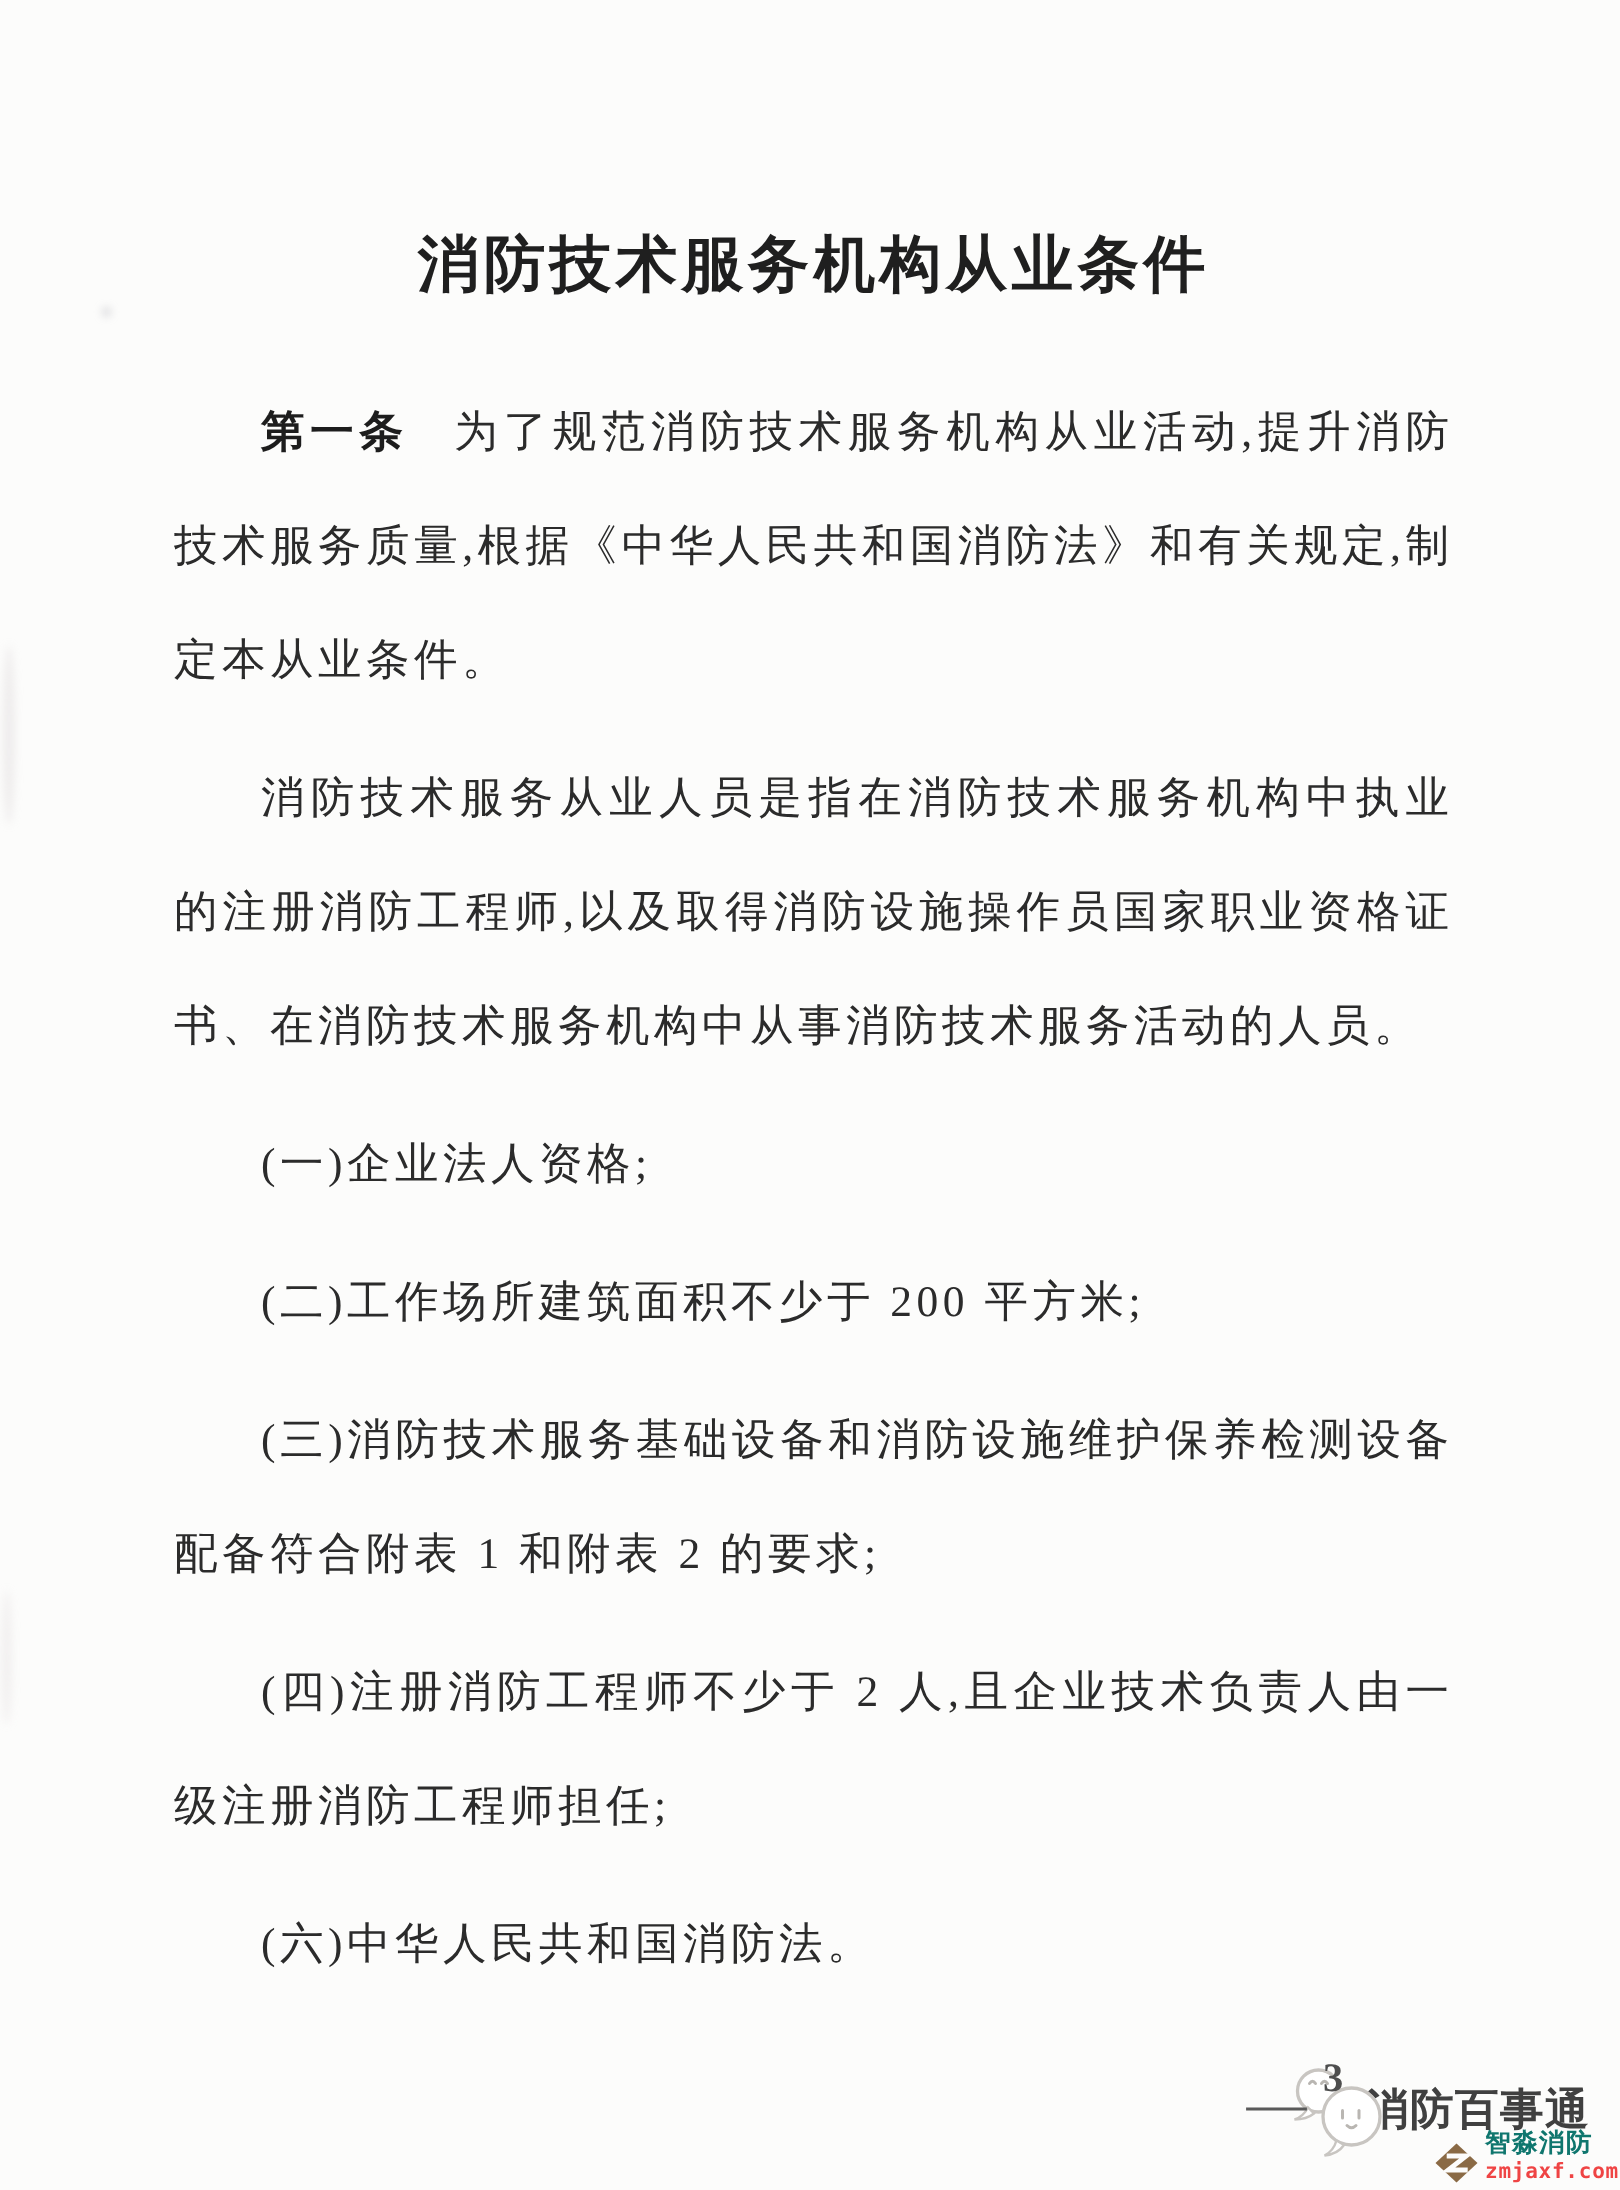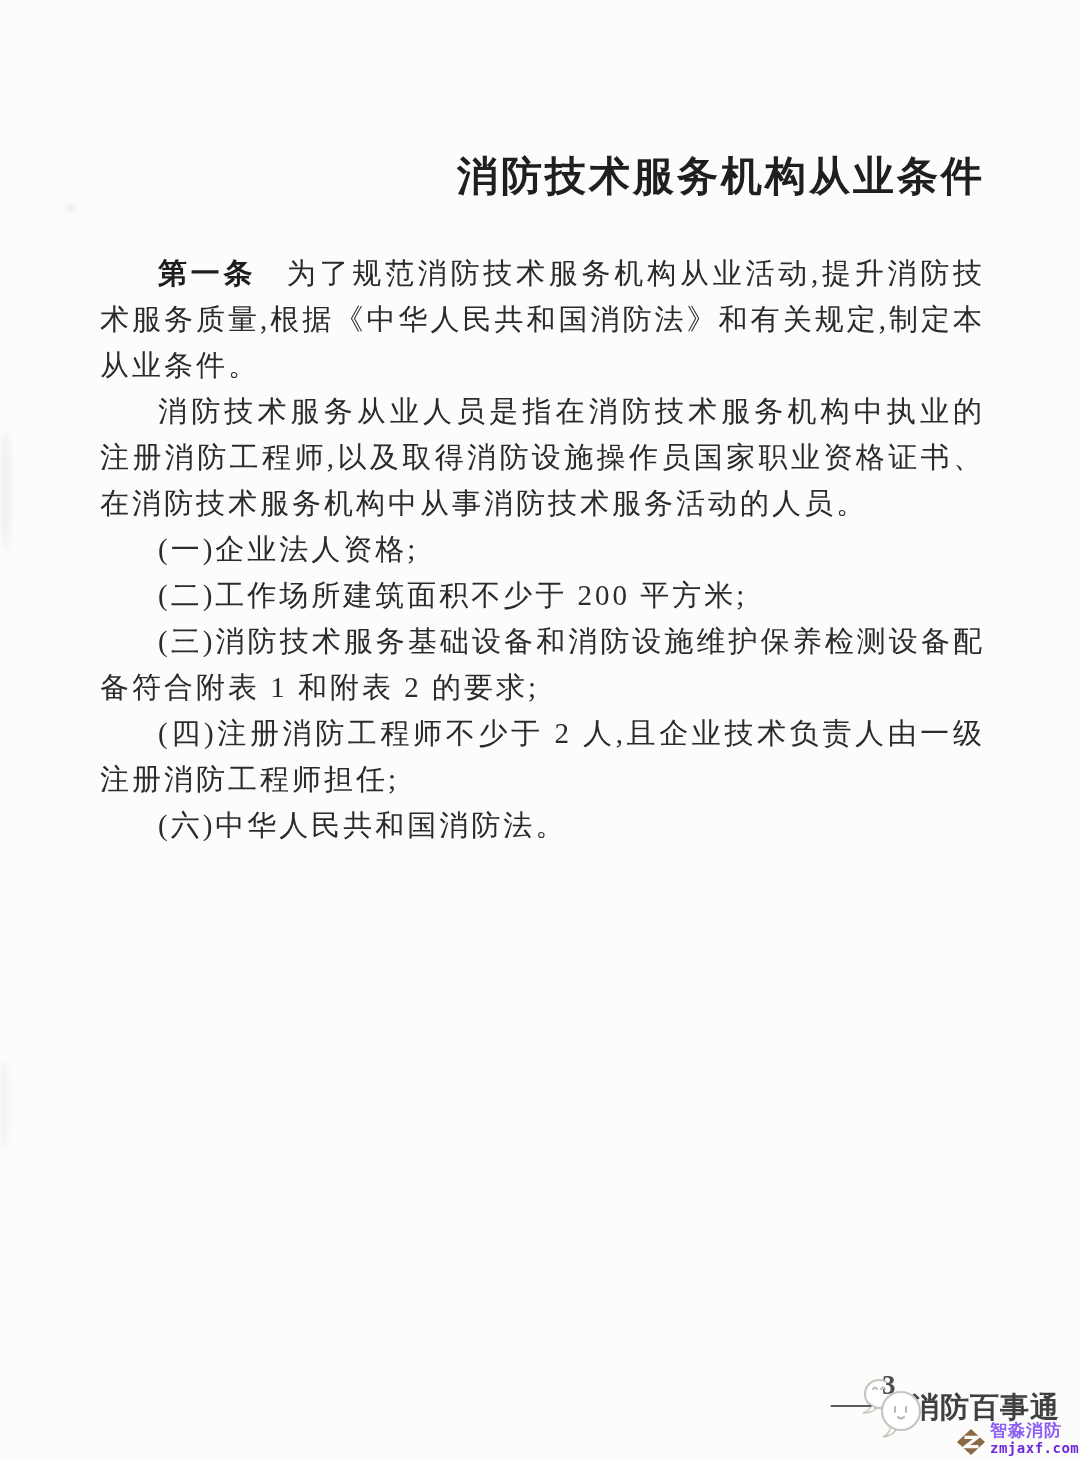--- a/index.html
+++ b/index.html
@@ -24,31 +24,31 @@
   .artifact.a3 { left: 68px; top: 205px; width: 6px; height: 6px;   background: rgba(150,150,160,.35); }
 
   .doc {
     position: absolute;
     left: 100px;
     right: 95px;
     top: 146px;
   }
   .title {
     margin: 0 0 44px 0;
-    text-align: right;
+    text-align: center;
     font-size: 41px;
     line-height: 60px;
     font-weight: bold;
     letter-spacing: 3px;
     color: #1f1f1f;
   }
   .para {
-    margin: 0;
+    margin: 16px;
     font-size: 29px;
-    line-height: 46px;
+    line-height: 76px;
     letter-spacing: 3px;
     color: #2b2b2b;
     text-indent: 2em;
     text-align: justify;
     text-justify: inter-character;
   }
   .para .lead {
     font-weight: bold;
     color: #1d1d1d;
   }
@@ -99,29 +99,29 @@
     display: flex;
     align-items: flex-start;
   }
   .brand-icon { margin-top: 7px; }
   .brand-cols { margin-left: 4px; }
   .brand-name {
     font-size: 17px;
     line-height: 19px;
     font-weight: bold;
     letter-spacing: 1px;
-    color: #8b5cf6;
-    font-family: Liberation Sans, sans-serif;
+    color: #0f766e;
+    font-family: Liberation Mono, monospace;
   }
   .brand-url {
     font-size: 14px;
     line-height: 16px;
     font-weight: bold;
     letter-spacing: 0.5px;
-    color: #6d28d9;
+    color: #ef4444;
     font-family: "DejaVu Sans Mono", "Liberation Mono", monospace;
   }
 </style>
 </head>
 <body>
 
 <div class="page">
 
   <div class="artifact a1"></div>
   <div class="artifact a2"></div>

